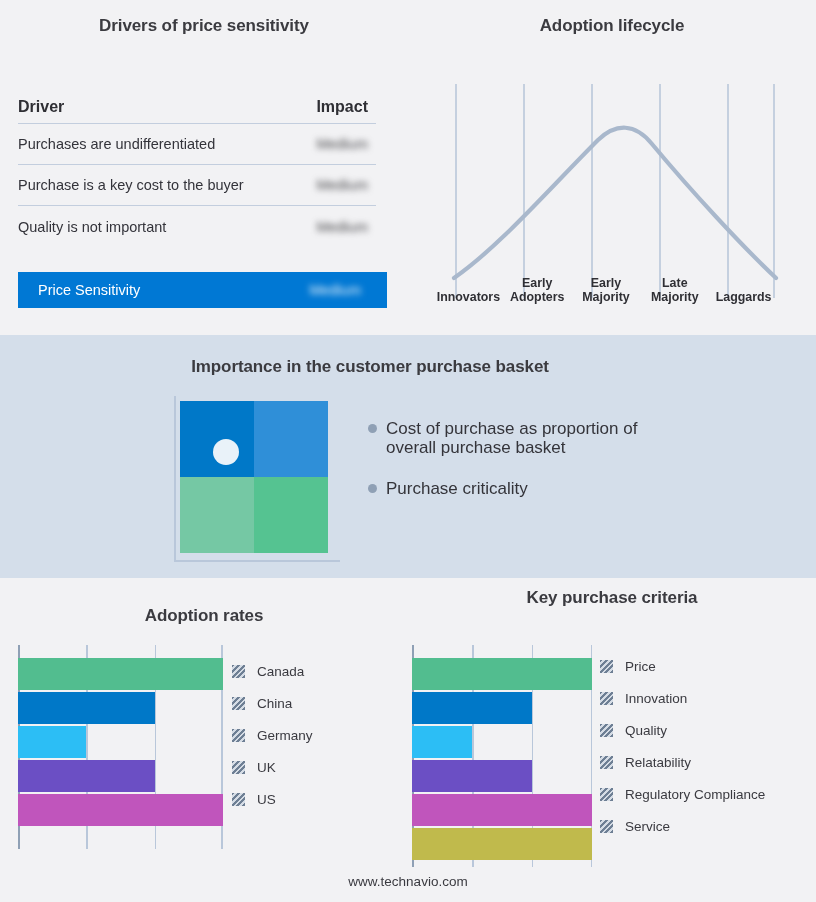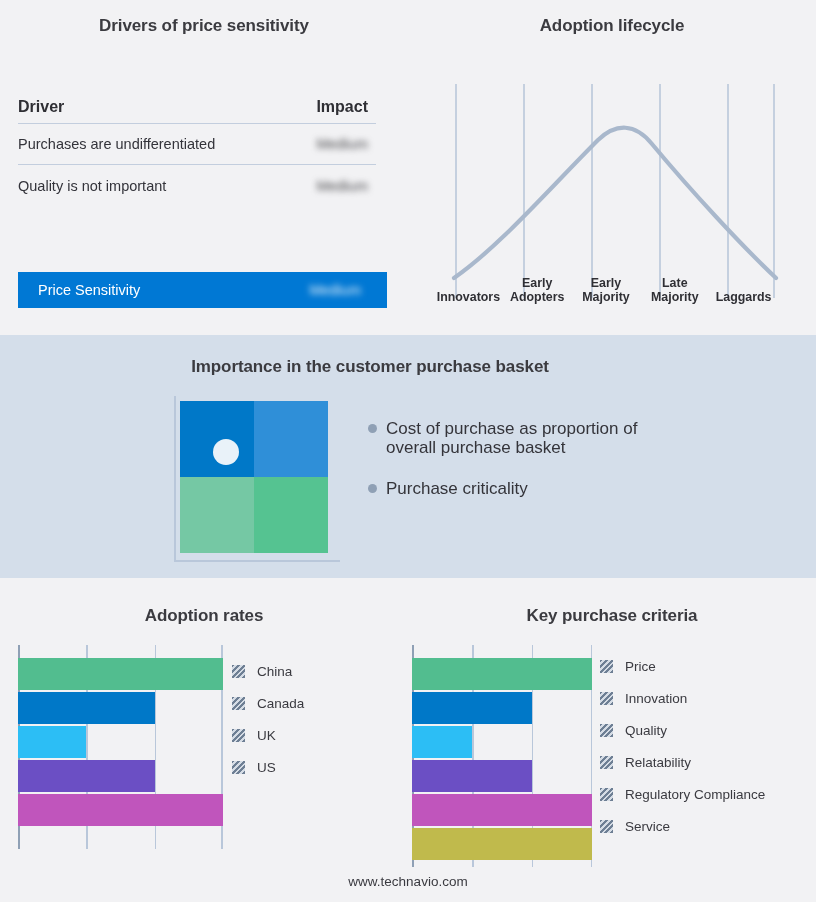--- a/index.html
+++ b/index.html
@@ -102,21 +102,21 @@
   .mleg-dot{
     width:9px;height:9px;border-radius:50%;background:#8fa0b5;
     margin-top:5px;margin-right:9px;flex:0 0 auto;
   }
   .mleg-text{font-size:17px;color:#34343a;line-height:19px;max-width:258px;}
 
   
   #panel-adoption{left:0;top:578px;width:408px;height:304px;}
   #panel-criteria{left:408px;top:578px;width:408px;height:324px;}
   #panel-adoption .panel-title{width:408px;top:28px;position:absolute;}
-  #panel-criteria .panel-title{width:408px;top:28px;position:absolute;}
+  #panel-criteria .panel-title{width:408px;top:10px;position:absolute;}
 
   .bchart{position:absolute;}
   #adoption-plot{left:18px;top:645px;width:205px;height:204px;}
   #criteria-plot{left:412px;top:645px;width:180px;height:222px;}
 
   .bgrid{position:absolute;top:0;width:1.6px;background:#b9c7da;height:100%;}
   .bgrid.axis{width:2.4px;background:#8fa0b5;}
   .brows{position:absolute;left:0;top:13px;right:0;display:flex;
     flex-direction:column;}
   .brow{position:relative;}
@@ -155,20 +155,24 @@
       <div class="drow head">
         <span class="dcell-driver">Driver</span>
         <span class="dcell-impact">Impact</span>
       </div>
 
       <div class="drow body">
         <span class="dcell-driver">Purchases are undifferentiated</span>
         <span class="dcell-impact blurred">Medium</span>
       </div>
 
+      <div class="drow body">
+        <span class="dcell-driver">Purchase is a key cost to the buyer</span>
+        <span class="dcell-impact blurred">Medium</span>
+      </div>
 
       <div class="drow last">
         <span class="dcell-driver">Quality is not important</span>
         <span class="dcell-impact blurred">Medium</span>
       </div>
     </div>
 
     <div class="hilite-row">
       <span class="dcell-driver">Price Sensitivity</span>
       <span class="dcell-impact blurred">Medium</span>
@@ -268,25 +272,29 @@
         </div>
       <div class="brow" style="height:32px;">
         <div class="bbar" style="width:100%;background:#c055bc"></div>
         </div>
     </div>
   </div>
 
   <div class="bleg" id="adoption-legend">
     <div class="bleg-item">
       <span class="bleg-swatch"></span>
+      <span class="bleg-label">Canada</span>
+      </div>
+    <div class="bleg-item">
+      <span class="bleg-swatch"></span>
       <span class="bleg-label">China</span>
       </div>
     <div class="bleg-item">
       <span class="bleg-swatch"></span>
-      <span class="bleg-label">Canada</span>
+      <span class="bleg-label">Germany</span>
       </div>
     <div class="bleg-item">
       <span class="bleg-swatch"></span>
       <span class="bleg-label">UK</span>
       </div>
     <div class="bleg-item">
       <span class="bleg-swatch"></span>
       <span class="bleg-label">US</span>
       </div>
   </div>

